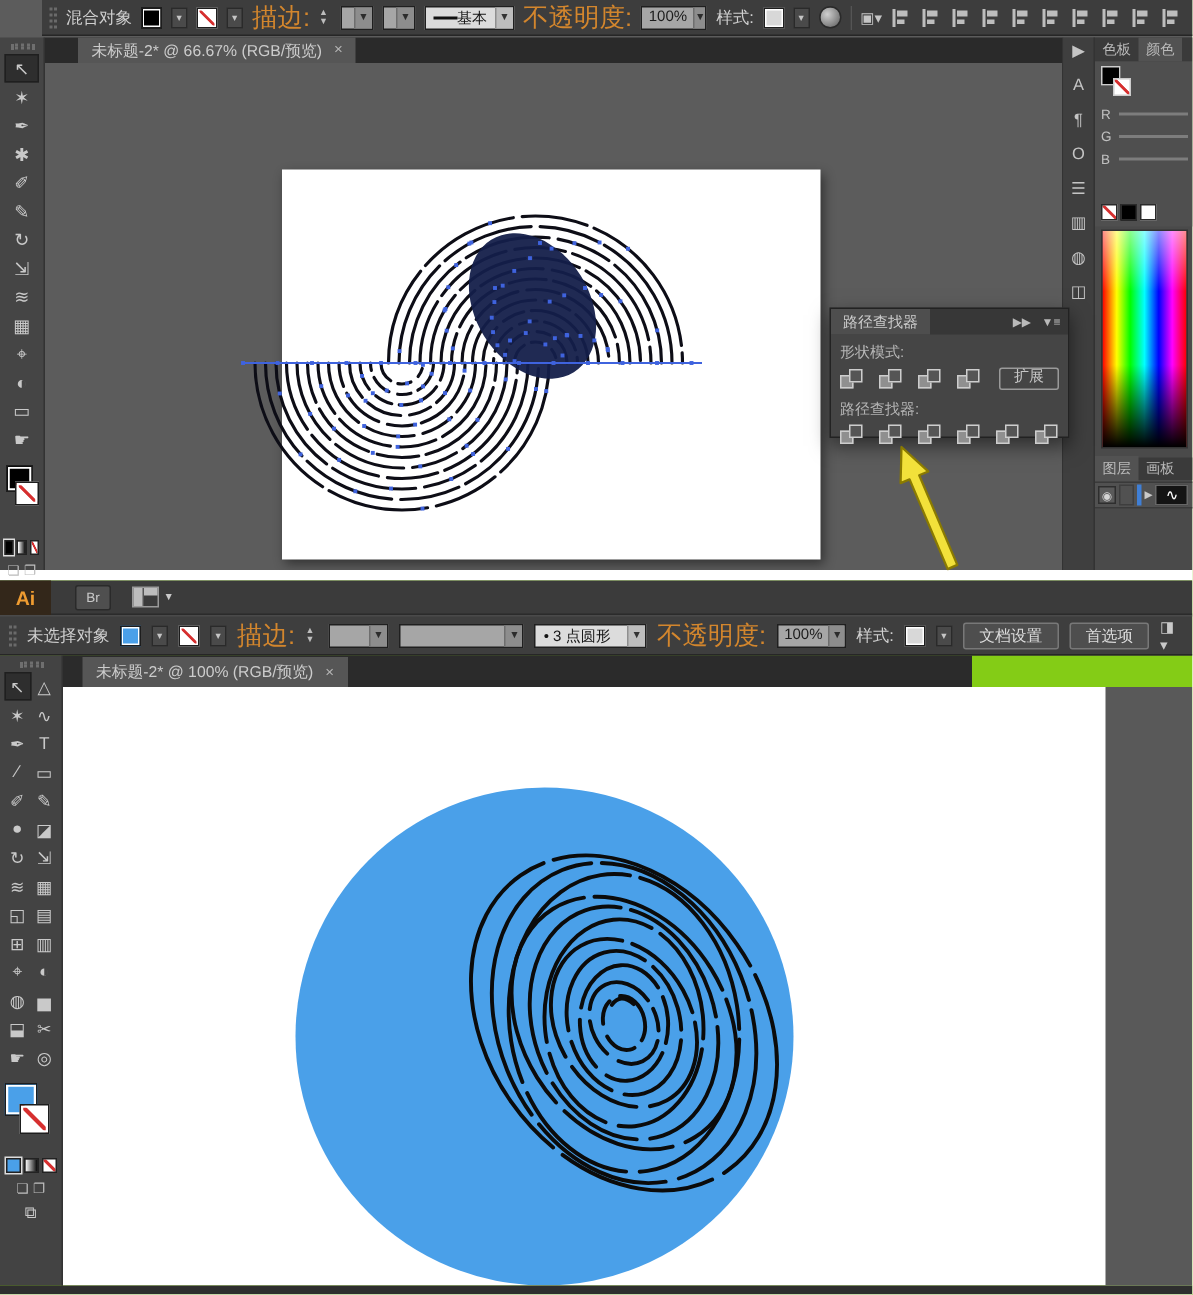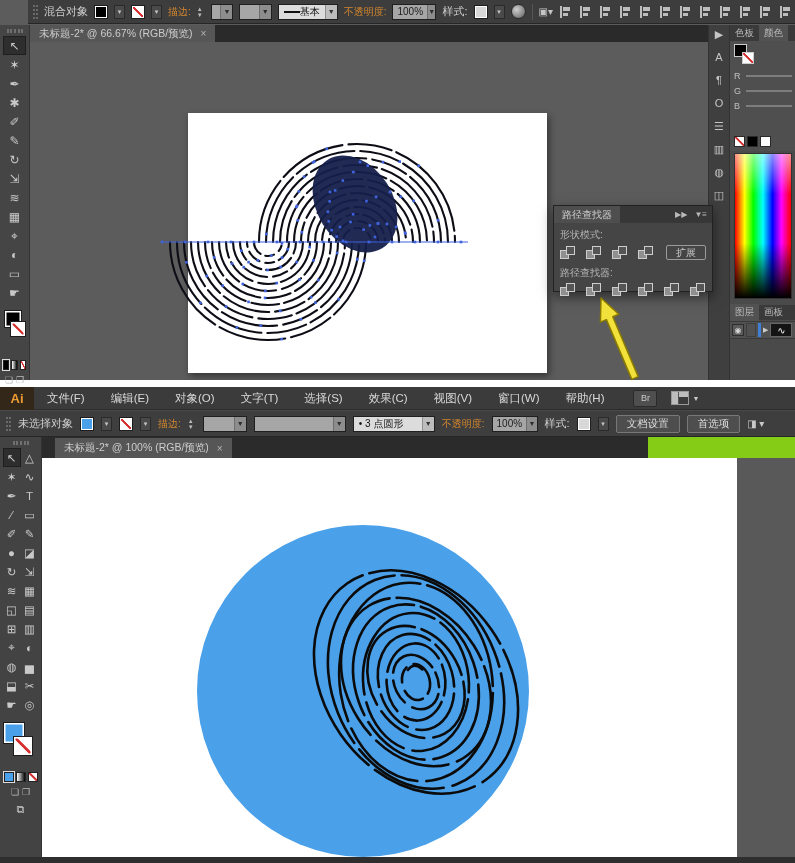--- a/index.html
+++ b/index.html
@@ -4,21 +4,21 @@
 <style>
   * { margin:0; padding:0; box-sizing:border-box; }
   html,body { background:#fff; }
   body { font-family:"Liberation Sans", sans-serif; }
   #root { position:relative; width:795px; height:863px; background:#fff; overflow:hidden; }
 
   
   .grip { width:5px; height:14px; border-left:2px dotted #6a6a6a; border-right:2px dotted #6a6a6a; flex:0 0 5px; }
   .vgrip { width:16px; height:4px; border-top:2px dotted #6f6f6f; border-bottom:2px dotted #6f6f6f; margin:4px auto 3px; }
   .bar-label { font-size:11px; color:#cfcfcf; white-space:nowrap; }
-  .o-label { font-size:10px; color:#d3862d; white-space:nowrap; }
+  .o-label { font-size:17px; color:#d3862d; white-space:nowrap; }
   .sep { width:1px; height:16px; background:#2c2c2c; border-right:1px solid #555; flex:0 0 1px; }
   .swatch { width:14px; height:14px; border:1px solid #1d1d1d; box-shadow:inset 0 0 0 1px #fff; flex:0 0 14px; }
   .swatch.black { background:#000; }
   .swatch.blue  { background:#4AA0E9; }
   .swatch.none  { background:#fff linear-gradient(to top right, transparent 44%, #d62f2f 46%, #d62f2f 55%, transparent 57%); }
   .swatch.light { background:#d8d8d8; }
   .dd { width:11px; height:14px; background:#4a4a4a; border:1px solid #2a2a2a; color:#c5c5c5; font-size:7px; display:flex; align-items:center; justify-content:center; flex:0 0 11px; }
   .ddbox { height:16px; background:#a6a6a6; border:1px solid #1f1f1f; display:flex; align-items:center; }
   .ddbox .val { flex:1; font-size:10px; color:#1c1c1c; padding:0 4px; }
   .ddbox .arr { width:12px; height:100%; background:#8d8d8d; border-left:1px solid #6e6e6e; color:#2c2c2c; font-size:7px; display:flex; align-items:center; justify-content:center; }
@@ -54,21 +54,21 @@
   #t-artboard { position:absolute; left:158px; top:71px; width:359px; height:260px; background:#fff; box-shadow:2px 3px 7px rgba(0,0,0,.45); }
   #art-top { position:absolute; left:0; top:0; }
 
   
   #pathfinder { position:absolute; left:553px; top:205px; width:160px; height:87px; background:#454545; border:1px solid #222; box-shadow:0 5px 12px rgba(0,0,0,.5); z-index:20; }
   #pf-head { height:17px; background:#373737; display:flex; align-items:center; }
   #pf-tab { height:17px; background:#4e4e4e; color:#cccccc; font-size:10px; padding:0 8px; display:flex; align-items:center; }
   #pf-heads-r { margin-left:auto; color:#b9b9b9; font-size:8px; display:flex; gap:7px; padding-right:5px; }
   #pf-body { padding:3px 6px; }
   .pf-label { font-size:10px; color:#b5b5b5; margin:2px 0 3px; }
-  .pf-row { display:flex; align-items:center; gap:9px; }
+  .pf-row { display:flex; align-items:center; gap:9px;font-family:Liberation Mono, monospace; }
   #pf-expand { margin-left:auto; height:15px; line-height:13px; border:1px solid #9a9a9a; border-radius:2px; color:#c5c5c5; font-size:10px; padding:0 9px; background:transparent; }
 
   
   #t-rightdock { position:absolute; left:708px; top:25px; width:87px; height:355px; background:#4a4a4a; border-left:1px solid #333; }
   #t-strip { position:absolute; left:0; top:0; width:21px; height:100%; background:#3f3f3f; border-right:1px solid #333; display:flex; flex-direction:column; align-items:center; padding-top:3px; gap:11px; }
   .strip-ic { color:#c5c5c5; font-size:11px; line-height:12px; }
   #t-rpanel { position:absolute; left:21px; top:0; width:66px; height:100%; }
   .rp-tabs { height:16px; display:flex; background:#3a3a3a; }
   .rp-tab { font-size:9.5px; color:#bbbbbb; padding:2px 5px; white-space:nowrap; }
   .rp-tab.active { background:#525252; }
@@ -276,21 +276,21 @@
         <span class="mini none"></span>
       </div>
       <div class="modesrow">
         <span>❏</span>
         <span>❐</span>
       </div>
       <div class="screenbtn">⧉</div>
     </div>
 
     <div id="t-tabbar">
-      <div class="tab" style="">
+      <div class="tab" style="margin-left:22px">
         <span>未标题-2* @ 66.67% (RGB/预览)</span>
         <span class="x">×</span>
       </div>
     </div>
 
     <div id="t-canvas">
       <div id="t-artboard"></div>
       <svg id="art-top" width="678" height="338">
           <path d="M 313 200 A 14 14 0 0 1 341 200" fill="none" stroke="#0d0d16" stroke-width="2.1" stroke-dasharray="14 5 9 6 6 5" stroke-dashoffset="0" stroke-linecap="round"></path>
           <path d="M 224 200 A 14 14 0 0 0 252 200" fill="none" stroke="#0d0d16" stroke-width="2.1" stroke-dasharray="14 5 9 6 6 5" stroke-dashoffset="0" stroke-linecap="round"></path>
@@ -535,31 +535,20 @@
   </section>
 
   <svg id="arrow" width="70" height="92">
     <polygon points="16,6 33.8,22.3 27.8,24.8 53.2,84.6 46.8,87.4 21.4,27.6 15.4,30.1" fill="#F2E13A" stroke="#8A7A00" stroke-width="1.5" stroke-linejoin="round"></polygon>
   </svg>
 
   <section id="shot-bottom">
 
     <div id="b-menubar">
       <span id="ai-logo">Ai</span>
-      <span id="menus" style="display:flex">
-          <span class="menu-item">文件(F)</span>
-          <span class="menu-item">编辑(E)</span>
-          <span class="menu-item">对象(O)</span>
-          <span class="menu-item">文字(T)</span>
-          <span class="menu-item">选择(S)</span>
-          <span class="menu-item">效果(C)</span>
-          <span class="menu-item">视图(V)</span>
-          <span class="menu-item">窗口(W)</span>
-          <span class="menu-item">帮助(H)</span>
-        </span>
       <span id="br-btn">Br</span>
       <span id="ws-btn">
         <span id="ws-glyph">
             <i class="l"></i>
             <i class="r"></i>
           </span>
         <span style="font-size:7px">▼</span>
       </span>
     </div>
 

